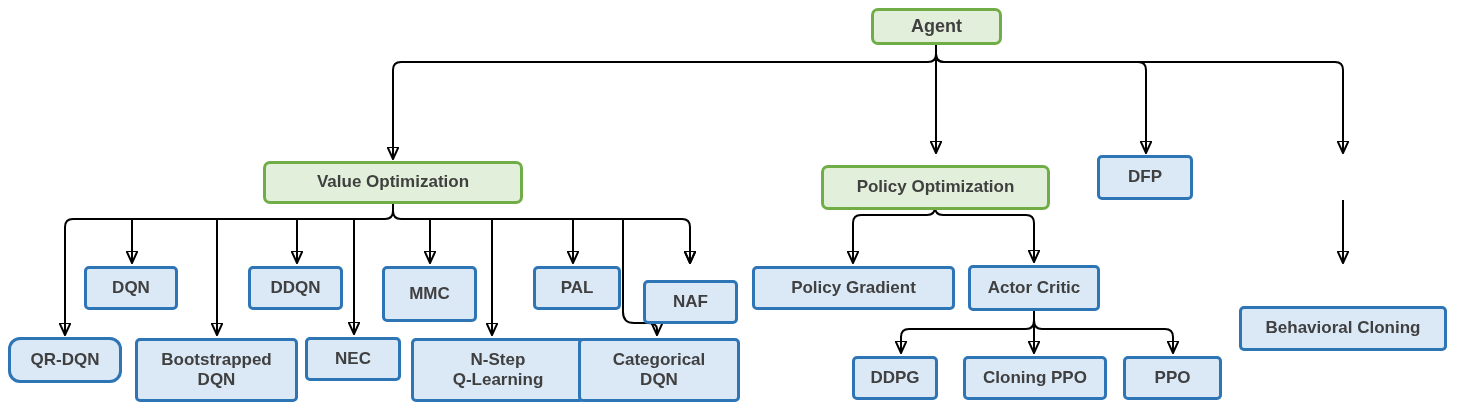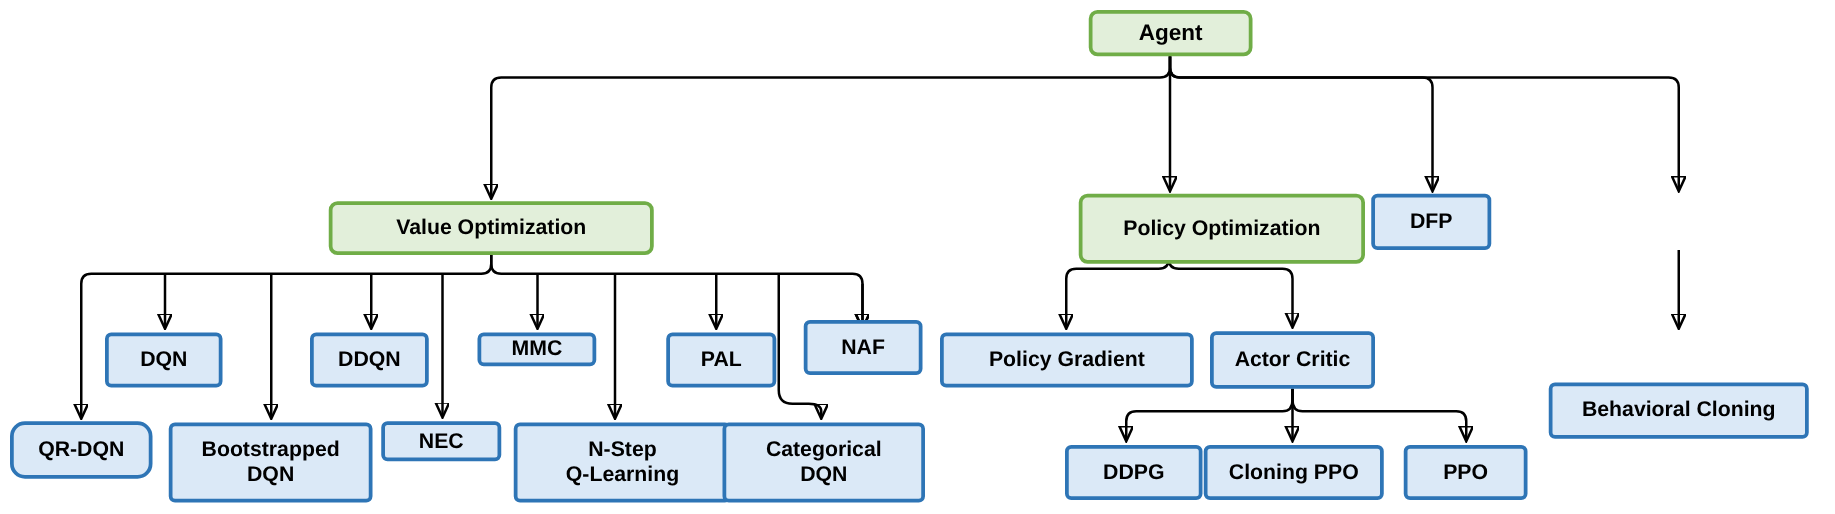--- a/index.html
+++ b/index.html
@@ -11,21 +11,21 @@
     overflow:hidden;
   }
   .edges{position:absolute;left:0;top:0;width:1468px;height:411px;}
   .edges path{stroke:var(--line,#000);stroke-width:2;fill:none;}
   .node{
     position:absolute;
     box-sizing:border-box;
     display:flex;align-items:center;justify-content:center;
     text-align:center;
     font-weight:bold;
-    color:#000000;
+    color:#404040;
     font-size:17px;
     line-height:1.2;
     white-space:pre-line;
     padding:2px 4px;
   }
   .node.green{
     background:var(--green-fill,#e2efda);
     border:3px solid var(--green-border,#70ad47);
     border-radius:7px;
   }
@@ -71,40 +71,40 @@
     <path d="M1034,311 V320 Q1034,329 1026,329 H909 Q901,329 901,337 V352" marker-end="url(#arrow)"></path>
     <path d="M1034,311 V352" marker-end="url(#arrow)"></path>
     <path d="M1034,311 V320 Q1034,329 1042,329 H1165 Q1173,329 1173,337 V352" marker-end="url(#arrow)"></path>
 
     <path d="M1343,200 V262" marker-end="url(#arrow)"></path>
   </svg>
 
   <div class="node green root" style="left:871px;top:8px;width:131px;height:37px;">Agent</div>
 
   <div class="node green" style="left:263px;top:161px;width:260px;height:43px;">Value Optimization</div>
-  <div class="node green" style="left:821px;top:155px;width:229px;height:56px;margin-left:42px;">Policy Optimization</div>
+  <div class="node green" style="left:821px;top:165px;width:229px;height:45px;">Policy Optimization</div>
   <div class="node blue" style="left:1097px;top:155px;width:96px;height:45px;">DFP</div>
 
   <div class="node blue" style="left:84px;top:266px;width:94px;height:44px;">DQN</div>
   <div class="node blue" style="left:248px;top:266px;width:95px;height:44px;">DDQN</div>
-  <div class="node blue" style="left:382px;top:266px;width:95px;height:27px;">MMC</div>
+  <div class="node blue" style="left:382px;top:266px;width:95px;height:56px;">MMC</div>
   <div class="node blue" style="left:533px;top:266px;width:88px;height:44px;">PAL</div>
-  <div class="node blue" style="left:643px;top:256px;width:95px;height:44px;">NAF</div>
+  <div class="node blue" style="left:643px;top:280px;width:95px;height:44px;">NAF</div>
 
   <div class="node blue" style="left:8px;top:337px;width:114px;height:46px;border-radius:12px;">QR-DQN</div>
   <div class="node blue" style="left:135px;top:338px;width:163px;height:64px;">Bootstrapped
 DQN</div>
-  <div class="node blue" style="left:305px;top:337px;width:96px;height:32px;">NEC</div>
+  <div class="node blue" style="left:305px;top:337px;width:96px;height:44px;">NEC</div>
   <div class="node blue" style="left:411px;top:338px;width:174px;height:64px;">N-Step
 Q-Learning</div>
   <div class="node blue" style="left:578px;top:338px;width:162px;height:64px;">Categorical
 DQN</div>
 
   <div class="node blue" style="left:752px;top:266px;width:203px;height:44px;">Policy Gradient</div>
   <div class="node blue" style="left:968px;top:265px;width:132px;height:46px;">Actor Critic</div>
 
-  <div class="node blue" style="left:852px;top:356px;width:110px;height:44px;">DDPG</div>
+  <div class="node blue" style="left:852px;top:356px;width:86px;height:44px;">DDPG</div>
   <div class="node blue" style="left:963px;top:356px;width:144px;height:44px;">Cloning PPO</div>
   <div class="node blue" style="left:1123px;top:356px;width:99px;height:44px;">PPO</div>
 
   <div class="node blue" style="left:1239px;top:266px;width:208px;height:45px;margin-top:40px;">Behavioral Cloning</div>
 
 </div>
 
 </body></html>

